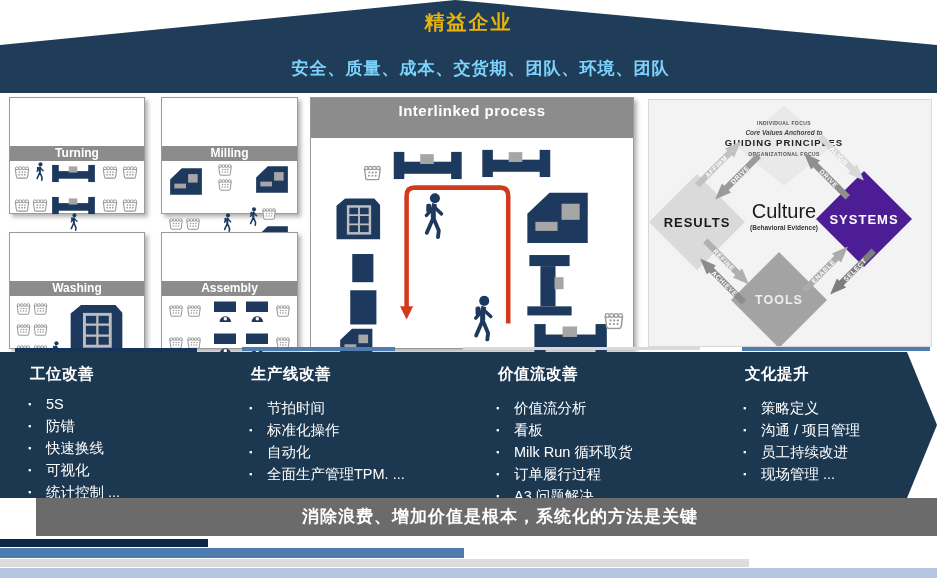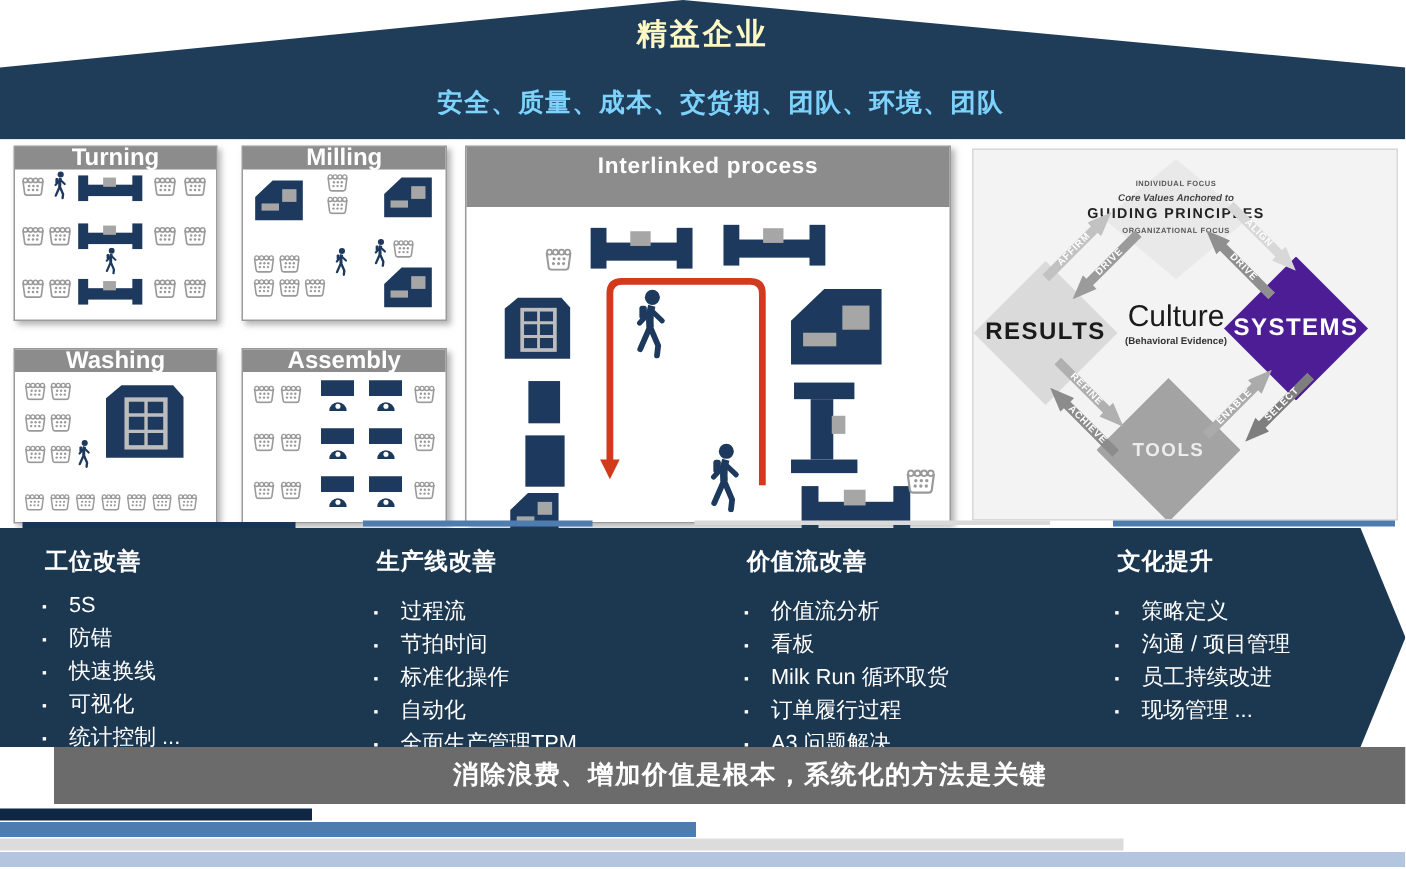--- a/index.html
+++ b/index.html
@@ -3,51 +3,51 @@
 <meta charset="utf-8">
 <style>
   html,body{margin:0;padding:0;background:#fff;}
   .slide{position:relative;width:937px;height:579px;background:#fff;overflow:hidden;
          font-family:"Liberation Sans","DejaVu Sans",sans-serif;}
 
   
   .banner{position:absolute;left:0;top:0;width:937px;height:93px;background:var(--navy,#1F3D59);
           clip-path:polygon(0 45px,48.6% 0,100% 45px,100% 100%,0 100%);}
   .banner-title{position:absolute;left:0;top:9px;width:100%;text-align:center;
-                color:#fef9c3;font-size:20px;font-weight:bold;letter-spacing:2px;}
+                color:#eab308;font-size:20px;font-weight:bold;letter-spacing:2px;}
   .banner-subtitle{position:absolute;left:12px;top:57px;width:100%;text-align:center;
                 color:#7dd3fc;font-size:17px;font-weight:600;letter-spacing:1px;}
 
   
   .panel{position:absolute;background:#fff;border:1px solid #9a9a9a;
          box-shadow:2.5px 2.5px 4px rgba(120,120,120,.55);}
   .panel-header{background:var(--panel-header,#8C8C8C);color:#fff;text-align:center;
                 font-weight:bold;}
-  .small-h{height:15px;line-height:15px;font-size:16px;}
+  .small-h{height:15px;line-height:15px;font-size:12px;margin-top:48px;}
   .big-h{height:40px;line-height:25px;font-size:15px;letter-spacing:.5px;}
   .panel-body{position:relative;width:100%;}
   .panel svg.layout{display:block;width:100%;height:100%;}
   .p-turning{left:9px;top:97px;width:134px;height:115px;}
   .p-milling{left:161px;top:97px;width:135px;height:115px;}
   .p-washing{left:9px;top:232px;width:134px;height:115px;}
   .p-assembly{left:161px;top:232px;width:135px;height:115px;}
   .p-inter{left:310px;top:97px;width:322px;height:250px;}
   .body-sm{height:98px;}
   .body-lg{height:222px;}
 
   
   .culture{position:absolute;left:648px;top:99px;width:282px;height:246px;
            background:#F3F3F3;border:1px solid #d8d8d8;overflow:hidden;}
   .diamond{position:absolute;clip-path:polygon(50% 0,100% 50%,50% 100%,0 50%);
            display:flex;align-items:center;justify-content:center;}
   .d-results{left:0;top:74px;width:96px;height:96px;background:#DADADA;}
   .d-systems{left:167px;top:71px;width:96px;height:96px;background:#4c1d95;}
   .d-tools{left:82px;top:152px;width:96px;height:96px;background:#A3A3A3;}
   .d-guiding{left:87px;top:6px;width:96px;height:80px;background:#E9E9E9;}
-  .d-label{font-weight:bold;font-size:16px;letter-spacing:1px;}
+  .d-label{font-weight:bold;font-size:13px;letter-spacing:1px;}
   .d-results .d-label{color:#1a1a1a;}
   .d-systems .d-label{color:#fff;}
   .d-tools .d-label{color:#ededed;font-size:12.5px;}
   .gp-stack{position:absolute;left:55px;top:20px;width:160px;text-align:center;color:#3a3a3a;}
   .gp-tiny{font-size:5px;font-weight:bold;letter-spacing:.4px;color:#555;}
   .gp-core{font-size:6.5px;font-style:italic;font-weight:bold;margin-top:3px;color:#444;}
   .gp-main{font-size:9.5px;font-weight:bold;letter-spacing:1px;color:#222;margin-top:1px;}
   .gp-tiny2{font-size:5px;font-weight:bold;letter-spacing:.4px;color:#555;margin-top:3px;}
   .c-center{position:absolute;left:75px;top:100px;width:120px;text-align:center;}
   .c-title{font-size:20px;color:#1a1a1a;font-family:"Liberation Sans",sans-serif;}
@@ -321,21 +321,20 @@
           <li>5S</li>
           <li>防错</li>
           <li>快速换线</li>
           <li>可视化</li>
           <li>统计控制 ...</li>
         </ul>
     </div>
     <div class="col col2">
       <h3>生产线改善</h3>
       <ul>
-          <li>过程流</li>
           <li>节拍时间</li>
           <li>标准化操作</li>
           <li>自动化</li>
           <li>全面生产管理TPM. ...</li>
         </ul>
     </div>
     <div class="col col3">
       <h3>价值流改善</h3>
       <ul>
           <li>价值流分析</li>

